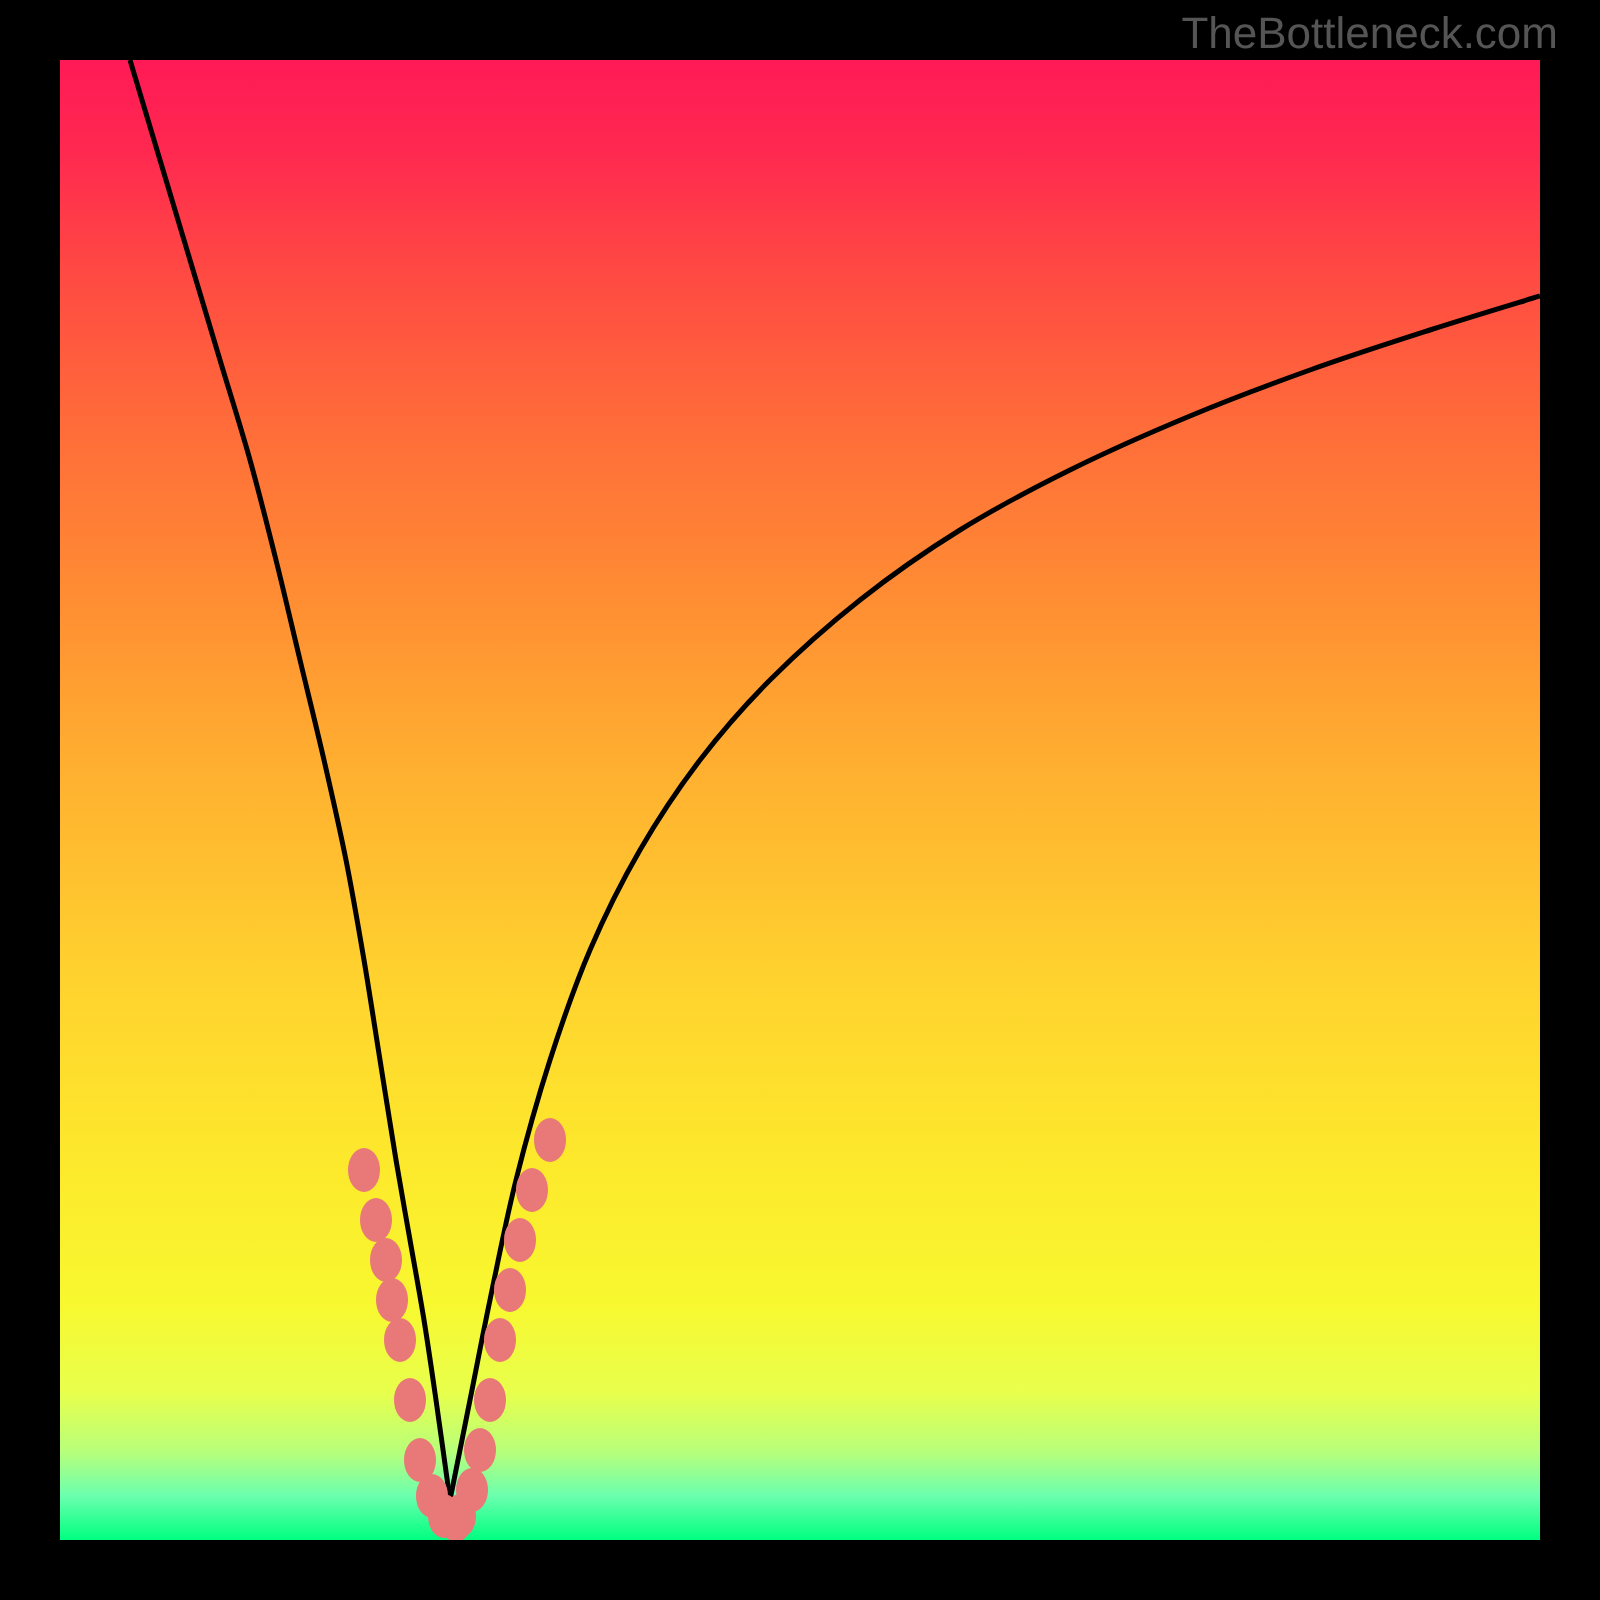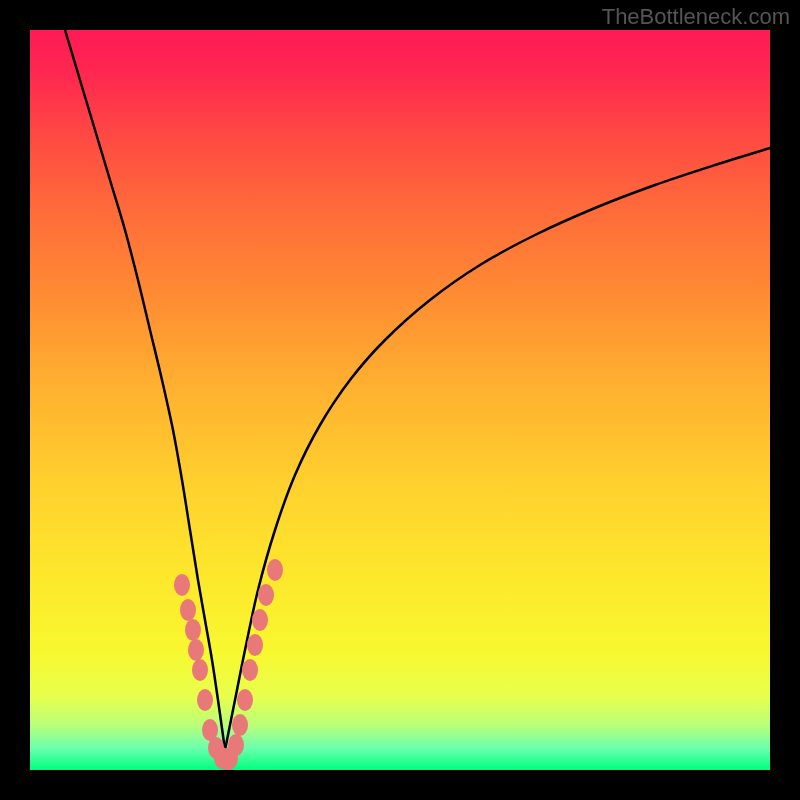--- a/index.html
+++ b/index.html
@@ -10,21 +10,21 @@
     body {
       width: 800px;
       height: 800px;
       background: #000;
       position: relative;
       overflow: hidden;
     }
     .watermark {
       position: absolute;
       top: 4px;
-      right: 10px;
+      right: 21px;
       font-family: Arial, sans-serif;
       font-size: 22px;
       font-weight: 500;
       color: #555;
       z-index: 10;
     }
     .plot-area {
       position: absolute;
       left: 30px;
       top: 30px;

